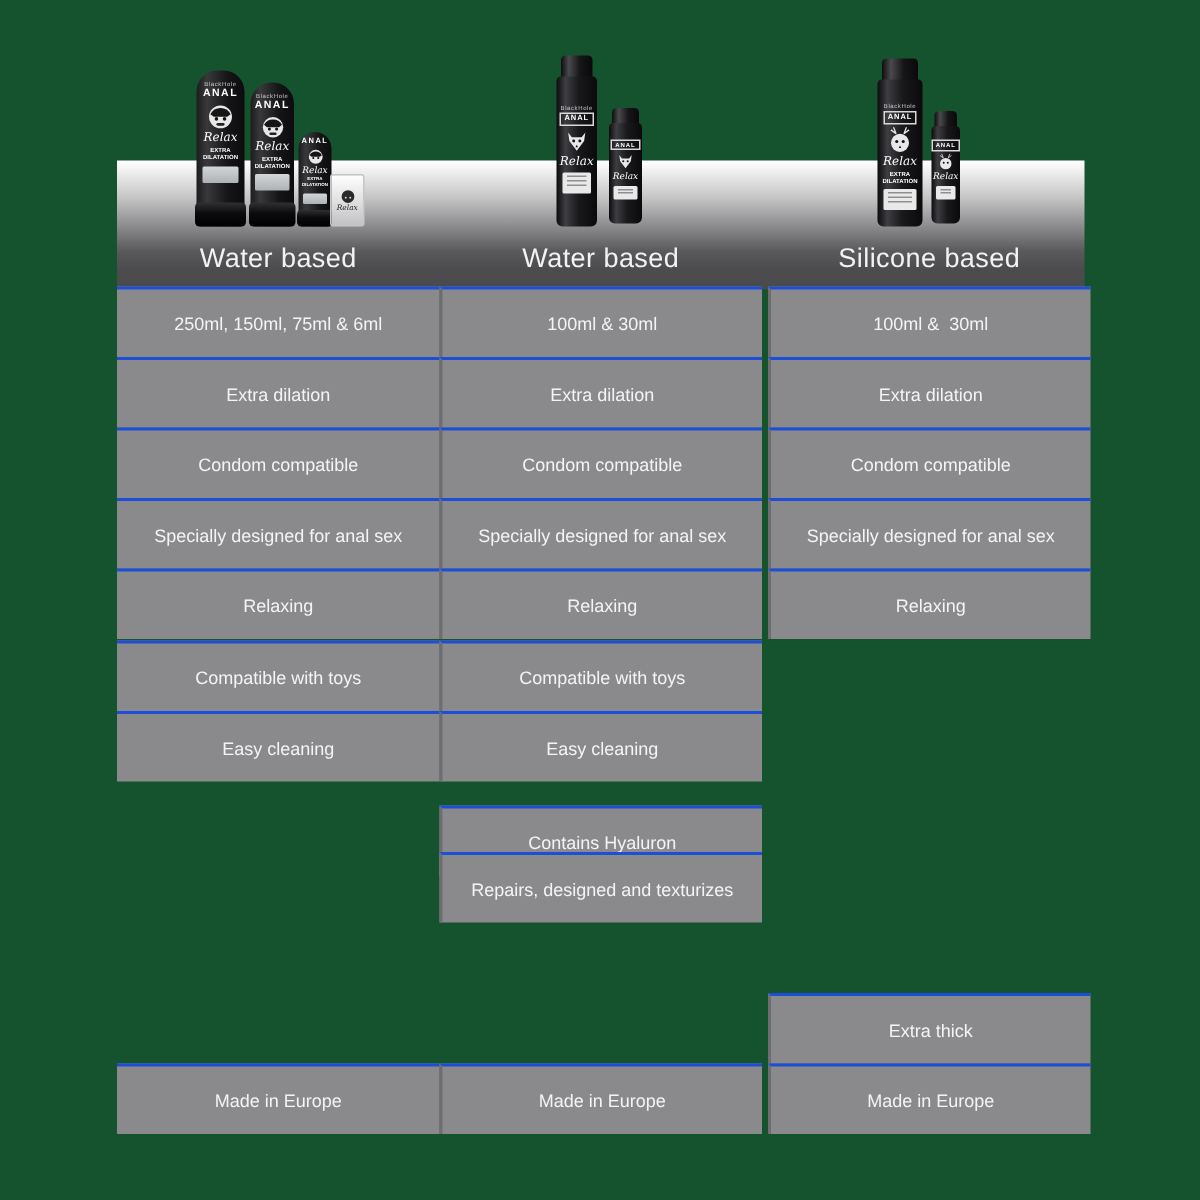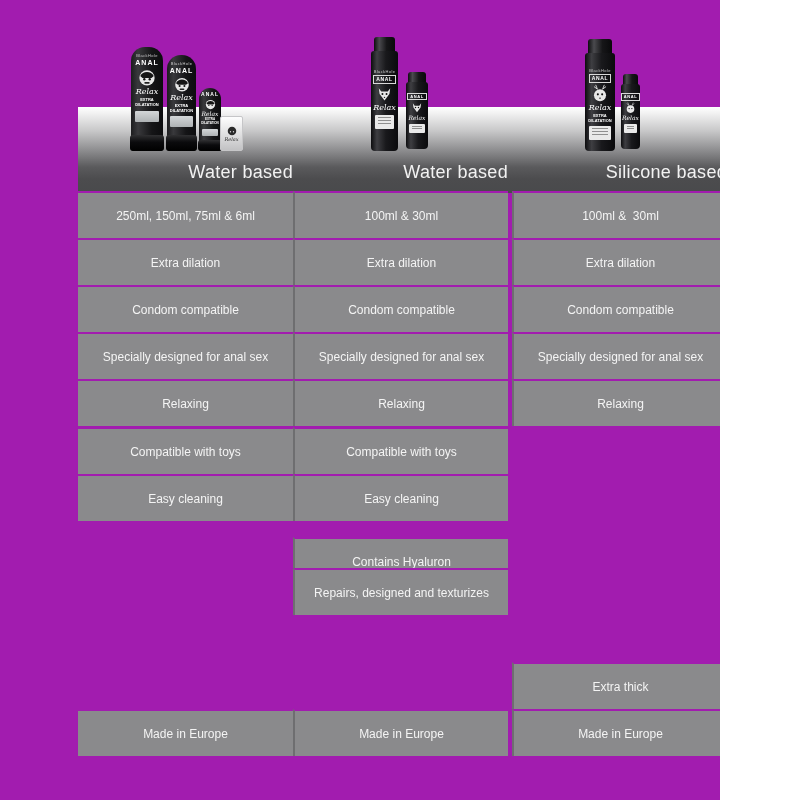--- a/index.html
+++ b/index.html
@@ -1,29 +1,29 @@
 <!DOCTYPE html>
 <html><head>
 <meta charset="utf-8">
 <style>
   html,body{margin:0;padding:0;background:#ffffff;}
-  .canvas{position:relative;width:720px;height:800px;background:#a21caf;overflow:hidden;
+  .canvas{position:relative;width:800px;height:800px;background:#14532d;overflow:hidden;
           font-family:"Liberation Sans","DejaVu Sans",sans-serif;}
 
   
   .band{position:absolute;left:78px;top:107px;width:645px;height:86px;
         background:linear-gradient(180deg,#ffffff 0%,#f0f0f0 8%,#c7c7c8 28%,#8e8e90 50%,#5a5a5c 70%,#4c4c4e 84%,#494a4c 100%);}
 
   .hdr{position:absolute;top:156px;width:215px;height:32px;line-height:32px;
-       text-align:right;font-size:18px;color:#f2f2f2;letter-spacing:.3px;}
+       text-align:center;font-size:18px;color:#f2f2f2;letter-spacing:.3px;}
   .c0{left:78px}.c1{left:293px}.c2{left:512px}
 
   
   .cell{position:absolute;width:215px;height:47px;box-sizing:border-box;
-        background:#8a8a8c;border-top:2px solid #a21caf;
+        background:#8a8a8c;border-top:2px solid #1d4ed8;
         display:flex;align-items:center;justify-content:center;text-align:center;
         color:#f4f4f4;font-size:12px;white-space:pre-wrap;padding:2px 8px;}
   .cell.c1,.cell.c2{border-left:2px solid #6e6e70;}
   .r0{top:191px}.r1{top:238px}.r2{top:285px}.r3{top:332px}.r4{top:379px}.r5{top:427px}
   .r6{top:474px}.r7{top:537px}.r8{top:568px}.r9{top:615px}.r10{top:662px}.r11{top:709px}
 
   
   .prod{position:absolute;}
   .tube{background:linear-gradient(90deg,#1c1c1e,#39393c 22%,#151517 65%,#0c0c0e);
         border-radius:14px 14px 3px 3px;}

